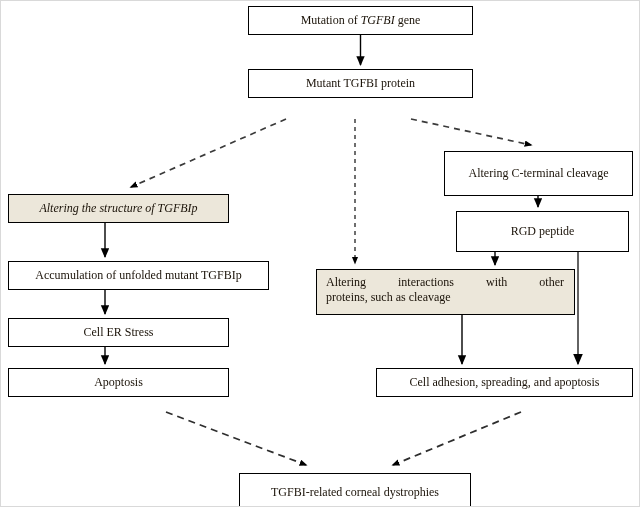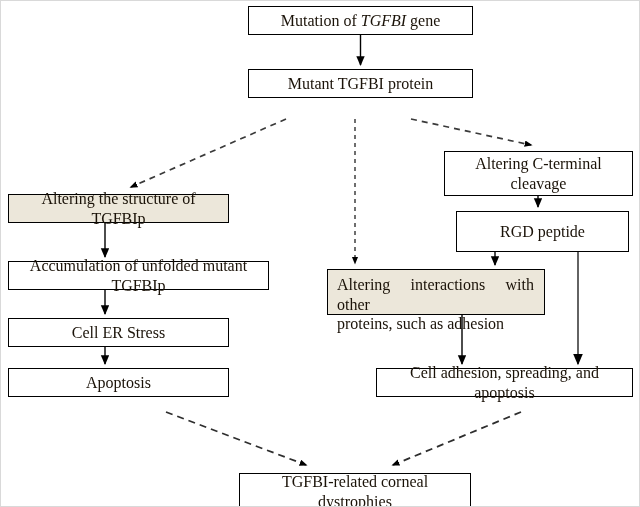--- a/index.html
+++ b/index.html
@@ -24,21 +24,21 @@
     width: 640px;
     height: 507px;
     pointer-events: none;
   }
   .node {
     position: absolute;
     box-sizing: border-box;
     border: 1px solid #000000;
     background: #ffffff;
     color: #1a1208;
-    font-size: 16px;
+    font-size: 12px;
     line-height: 1.22;
     display: flex;
     align-items: center;
     justify-content: center;
     text-align: center;
     padding: 2px 6px;
     z-index: 2;
   }
   .node.fill-beige {
     background: #ece7da;
@@ -107,21 +107,21 @@
   <div class="node" style="left:247px; top:5px; width:225px; height:29px;">
     <span>
       <span>Mutation of </span><span class="ital">TGFBI</span><span> gene</span>
     </span>
   </div>
 
   <div class="node" style="left:247px; top:68px; width:225px; height:29px;">
     <span>Mutant TGFBI protein</span>
   </div>
 
-  <div class="node fill-beige" style="left:7px; top:193px; width:221px; height:29px;">
+  <div class="node fill-beige" style="left:7px; top:193px; width:221px; height:29px;font-style:italic;">
     <span>Altering the structure of TGFBIp</span>
   </div>
 
   <div class="node" style="left:7px; top:260px; width:261px; height:29px;">
     <span>Accumulation of unfolded mutant TGFBIp</span>
   </div>
 
   <div class="node" style="left:7px; top:317px; width:221px; height:29px;">
     <span>Cell ER Stress</span>
   </div>
@@ -131,23 +131,23 @@
   </div>
 
   <div class="node" style="left:443px; top:150px; width:189px; height:45px;">
     <span>Altering C-terminal cleavage</span>
   </div>
 
   <div class="node" style="left:455px; top:210px; width:173px; height:41px;">
     <span>RGD peptide</span>
   </div>
 
-  <div class="node fill-beige justified" style="left:326px; top:268px; width:218px; height:46px;">
+  <div class="node fill-beige justified" style="left:315px; top:268px; width:259px; height:46px;">
     <span class="line-a">Altering interactions with other</span>
-    <span class="line-b">proteins, such as adhesion</span>
+    <span class="line-b">proteins, such as cleavage</span>
   </div>
 
   <div class="node" style="left:375px; top:367px; width:257px; height:29px;justify-content:center;">
     <span>Cell adhesion, spreading, and apoptosis</span>
   </div>
 
   <div class="node" style="left:238px; top:472px; width:232px; height:38px;">
     <span>TGFBI-related corneal dystrophies</span>
   </div>
 

